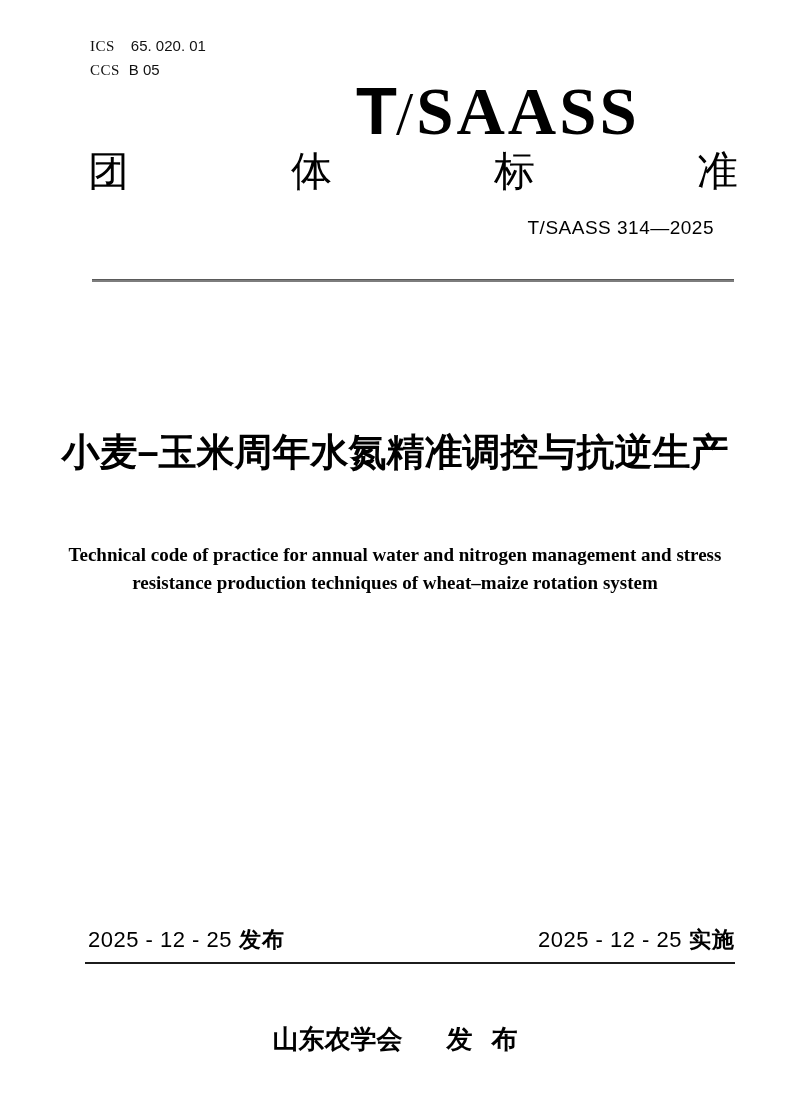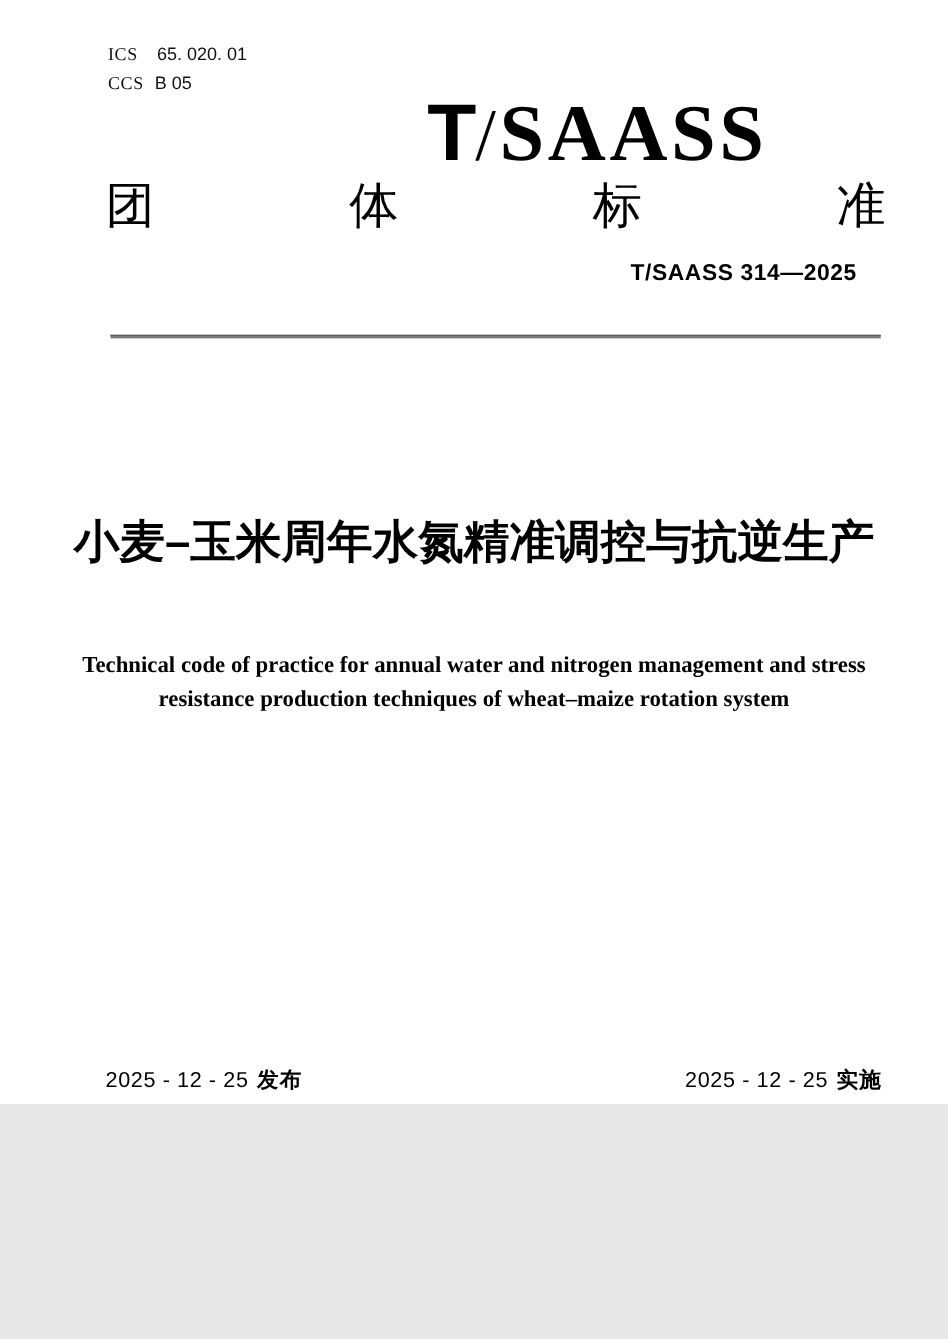--- a/index.html
+++ b/index.html
@@ -1,20 +1,20 @@
 <!DOCTYPE html>
 <html><head>
 <meta charset="utf-8">
 <style>
   * { margin: 0; padding: 0; box-sizing: border-box; }
   html, body { background: #e8e8e8; }
   .page {
     position: relative;
     width: 790px;
-    height: 920px;
+    height: 1116px;
     margin: 0 auto;
     background: #ffffff;
     color: #000;
     font-family: "Liberation Sans", sans-serif;
     overflow: hidden;
   }
 
   
   .ics-block {
     position: absolute;
@@ -75,21 +75,21 @@
     color: #000;
   }
 
   
   .standard-number {
     position: absolute;
     top: 217px;
     right: 76px;
     font-size: 19px;
     letter-spacing: 0.5px;
-    font-weight: 700;
+    font-weight: 400;
     color: #000;
   }
 
   
   .rule-top {
     position: absolute;
     left: 92px;
     top: 279px;
     width: 642px;
     height: 3px;
@@ -129,25 +129,25 @@
     font-size: 19px;
     line-height: 28px;
     font-weight: 700;
     color: #000;
   }
 
   
   .dates-row {
     position: absolute;
     left: 88px;
-    top: 888px;
+    top: 928px;
     width: 647px;
     display: flex;
     justify-content: space-between;
-    font-size: 18px;
+    font-size: 22px;
     line-height: 24px;
     color: #000;
     text-align: right;
   }
   .dates-row .date-num { letter-spacing: 0.5px; }
   .dates-row .date-label {
     font-weight: 700;
     margin-left: 7px;
     letter-spacing: 1px;
   }

